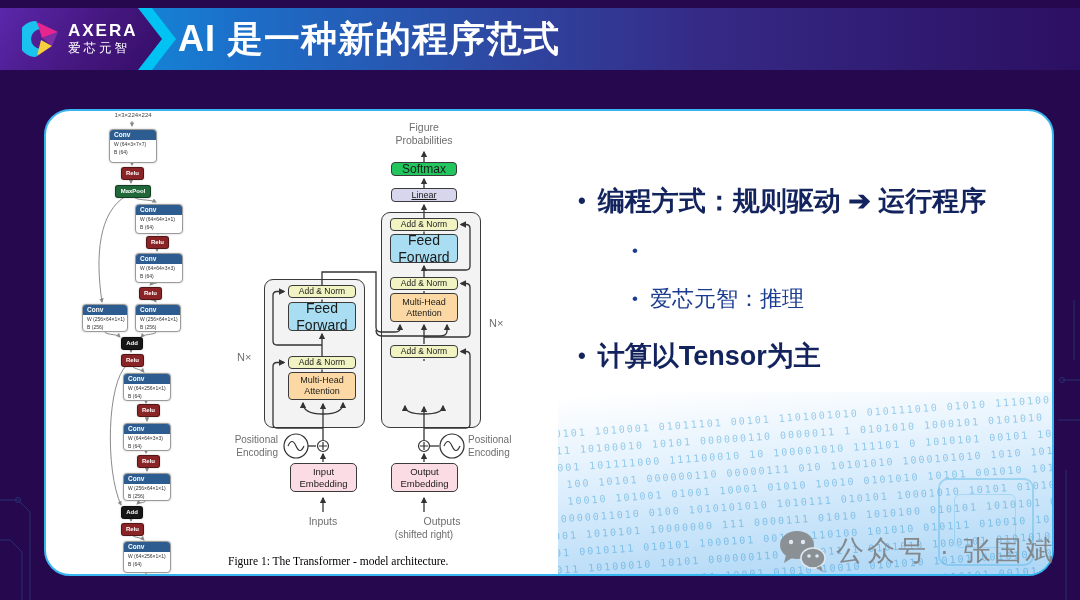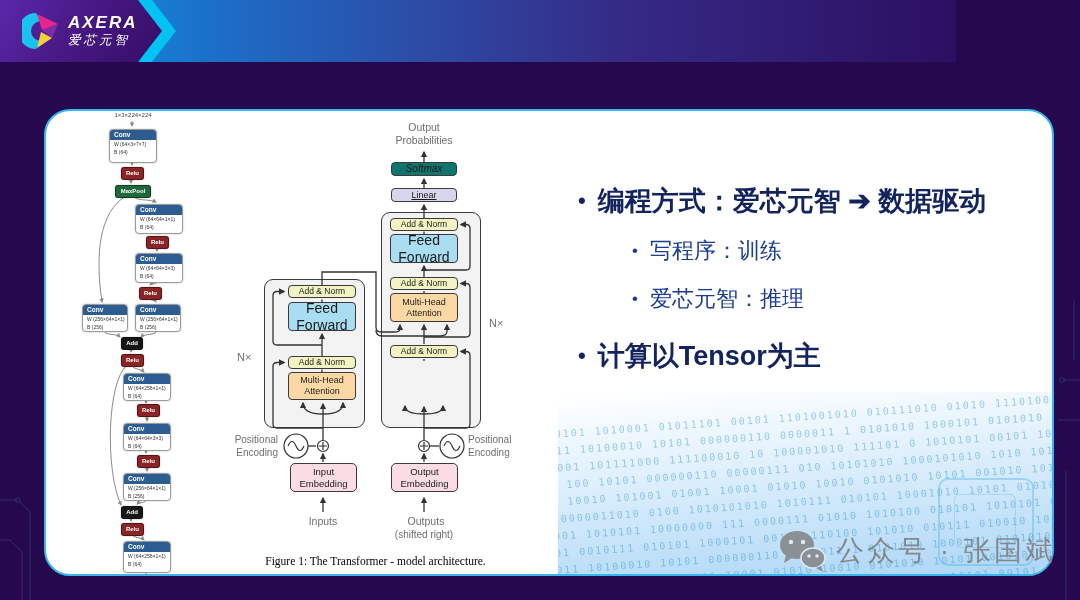--- a/index.html
+++ b/index.html
@@ -1,22 +1,22 @@
 <!DOCTYPE html>
 <html><head>
 <meta charset="utf-8">
 <style>
   html,body{margin:0;padding:0;background:#111;}
   .slide{position:relative;width:1080px;height:600px;overflow:hidden;background:#26084e;
          font-family:"Liberation Sans",sans-serif;}
   .abs{position:absolute;}
 
   
-  .header{position:absolute;left:0;top:0;width:956px;height:62px;
-          background:linear-gradient(90deg,#0ba1e8 0%,#1c6fc9 22%,#2d4aa4 45%,#352a86 65%,#2c0f62 100%);font-style:italic;}
+  .header{position:absolute;left:0;top:8px;width:1080px;height:62px;
+          background:linear-gradient(90deg,#0ba1e8 0%,#1c6fc9 22%,#2d4aa4 45%,#352a86 65%,#2c0f62 100%);}
   .logo-echo{position:absolute;left:0;top:0;width:176px;height:62px;background:#00c2f3;
              clip-path:polygon(0 0,152px 0,176px 31px,152px 62px,0 62px);}
   .logo-block{position:absolute;left:0;top:0;width:162px;height:62px;
               background:linear-gradient(125deg,#5b27ab 0%,#45177f 55%,#330d66 100%);
               clip-path:polygon(0 0,138px 0,162px 31px,138px 62px,0 62px);
               display:flex;align-items:center;padding-left:22px;box-sizing:border-box;gap:8px;}
   .brand{color:#fff;font-weight:bold;font-size:17px;letter-spacing:2px;line-height:18px;}
   .brand-cn{color:#fff;font-size:12.5px;letter-spacing:3px;line-height:16px;}
   .title{position:absolute;left:178px;top:0;height:62px;line-height:62px;margin:0;
          color:#fff;font-size:36px;font-weight:bold;letter-spacing:1px;}
@@ -52,24 +52,24 @@
 
   
   .tcont{background:#f3f3f3;border:1.4px solid #3a3a3a;border-radius:9px;}
   .tbox{display:flex;align-items:center;justify-content:center;text-align:center;
         border:1.2px solid #3a3a3a;border-radius:4px;font-size:8.5px;color:#1a1a1a;
         line-height:1.2;box-sizing:border-box;padding:1px;}
   .an{background:#f1f4c2;text-align:right;}
   .ff{background:#a9def2;font-size:14px;}
   .att{background:#fcd9a4;font-size:9px;}
   .emb{background:#fbdce4;font-size:9.5px;text-align:center;}
-  .smx{background:#0f766e;font-size:10px;font-style:italic;}
+  .smx{background:#22c55e;font-size:12px;}
   .lin{background:#d8d6ec;font-size:9px;text-decoration:underline;}
   .glabel{color:#6e6e6e;font-size:10.5px;text-align:center;line-height:1.25;}
-  .caption{font-family:"Liberation Serif",serif;font-size:11.5px;color:#000;text-align:center;}
+  .caption{font-family:"Liberation Serif",serif;font-size:11.5px;color:#000;text-align:left;}
 
   
   .bullet{display:flex;color:#13235d;font-weight:bold;font-size:27px;line-height:32px;gap:12px;}
   .bullet .dot{font-size:22px;}
   .sub{display:flex;color:#1c3c90;font-weight:normal;font-size:22px;line-height:26px;gap:12px;}
   .sub .dot{font-size:17px;}
 
   
   .watermark{position:absolute;left:778px;top:528px;display:flex;align-items:center;gap:10px;}
   .wm-text{color:#83888d;font-size:28px;letter-spacing:3px;}
@@ -88,20 +88,21 @@
         <path d="M14,2 A18,18 0 0,0 14,38 L19,30 A10,10 0 0,1 19,10 Z" fill="#19c2ef"></path>
         <polygon points="15,3 36,13 20,19" fill="#e7258e"></polygon>
         <polygon points="20,19 36,13 30,27" fill="#7c2ea5"></polygon>
         <polygon points="15,37 30,27 19,21" fill="#f6cf3d"></polygon>
       </svg>
       <div>
         <div class="brand">AXERA</div>
         <div class="brand-cn">爱芯元智</div>
       </div>
     </div>
+    <h1 class="title">AI 是一种新的程序范式</h1>
   </div>
 
   <div class="card"></div>
 
   <div class="texture">
     <div class="binrows">
       <div>10100101 1010001 01011101 00101 1101001010 010111010 01010 1110100101</div>
       <div>001011 10100010 10101 000000110 0000011 1 0101010 1000101 0101010 1010</div>
       <div>1000001 101111000 111100010 10 100001010 111101 0 1010101 00101 101001</div>
       <div>1001 100 10101 000000110 00000111 010 10101010 1000101010 1010 1010101</div>
@@ -286,21 +287,21 @@
   <div class="sn addn abs" style="left:121px;top:506px;width:20px;height:11px">Add</div>
   <div class="sn relu abs" style="left:121px;top:523px;width:21px;height:11px">Relu</div>
   <div class="conv abs" style="left:123px;top:541px;width:46px;height:30px">
     <div class="ch">Conv</div>
     <div class="cb">
         <div>W (64×256×1×1)</div>
         <div>B (64)</div>
       </div>
   </div>
 
-  <div class="glabel abs" style="left:384px;top:121px;width:80px">Output Probabilities</div>
+  <div class="glabel abs" style="left:384px;top:121px;width:80px">Figure Probabilities</div>
   <div class="tbox smx abs" style="left:391px;top:162px;width:66px;height:14px">Softmax</div>
   <div class="tbox lin abs" style="left:391px;top:188px;width:66px;height:14px">Linear</div>
 
   <div class="tbox an abs" style="left:390px;top:218px;width:68px;height:13px">Add &amp; Norm</div>
   <div class="tbox ff abs" style="left:390px;top:234px;width:68px;height:29px">Feed Forward</div>
   <div class="tbox an abs" style="left:390px;top:277px;width:68px;height:13px">Add &amp; Norm</div>
   <div class="tbox att abs" style="left:390px;top:293px;width:68px;height:29px">Multi-Head Attention</div>
   <div class="tbox an abs" style="left:390px;top:345px;width:68px;height:13px">Add &amp; Norm</div>
 
   <div class="tbox an abs" style="left:288px;top:285px;width:68px;height:13px">Add &amp; Norm</div>
@@ -311,32 +312,31 @@
   <div class="glabel abs" style="left:237px;top:351px;font-size:11px">N×</div>
   <div class="glabel abs" style="left:489px;top:317px;font-size:11px">N×</div>
 
   <div class="glabel abs" style="left:226px;top:434px;width:52px;font-size:10px;text-align:right">Positional Encoding</div>
   <div class="glabel abs" style="left:468px;top:434px;width:52px;font-size:10px;text-align:left">Positional Encoding</div>
 
   <div class="tbox emb abs" style="left:290px;top:463px;width:67px;height:29px;border-width:1.5px;border-radius:5px">Input Embedding</div>
   <div class="tbox emb abs" style="left:391px;top:463px;width:67px;height:29px;border-width:1.5px;border-radius:5px">Output Embedding</div>
 
   <div class="glabel abs" style="left:293px;top:515px;width:60px">Inputs</div>
-  <div class="glabel abs" style="left:396px;top:515px;width:60px">Outputs</div>
+  <div class="glabel abs" style="left:412px;top:515px;width:60px">Outputs</div>
   <div class="glabel abs" style="left:384px;top:529px;width:80px;font-size:10px">(shifted right)</div>
 
   <div class="caption abs" style="left:228px;top:555px;width:295px">Figure 1: The Transformer - model architecture.</div>
 
   <div class="bullet abs" style="left:578px;top:185px">
     <span class="dot">•</span>
-    <span>编程方式：爱芯元智 ➔ 数据驱动</span>
+    <span>编程方式：规则驱动 ➔ 运行程序</span>
   </div>
   <div class="sub abs" style="left:632px;top:238px">
     <span class="dot">•</span>
-    <span>写程序：训练</span>
   </div>
   <div class="sub abs" style="left:632px;top:286px">
     <span class="dot">•</span>
     <span>爱芯元智：推理</span>
   </div>
   <div class="bullet abs" style="left:578px;top:340px">
     <span class="dot">•</span>
     <span>计算以Tensor为主</span>
   </div>
 

